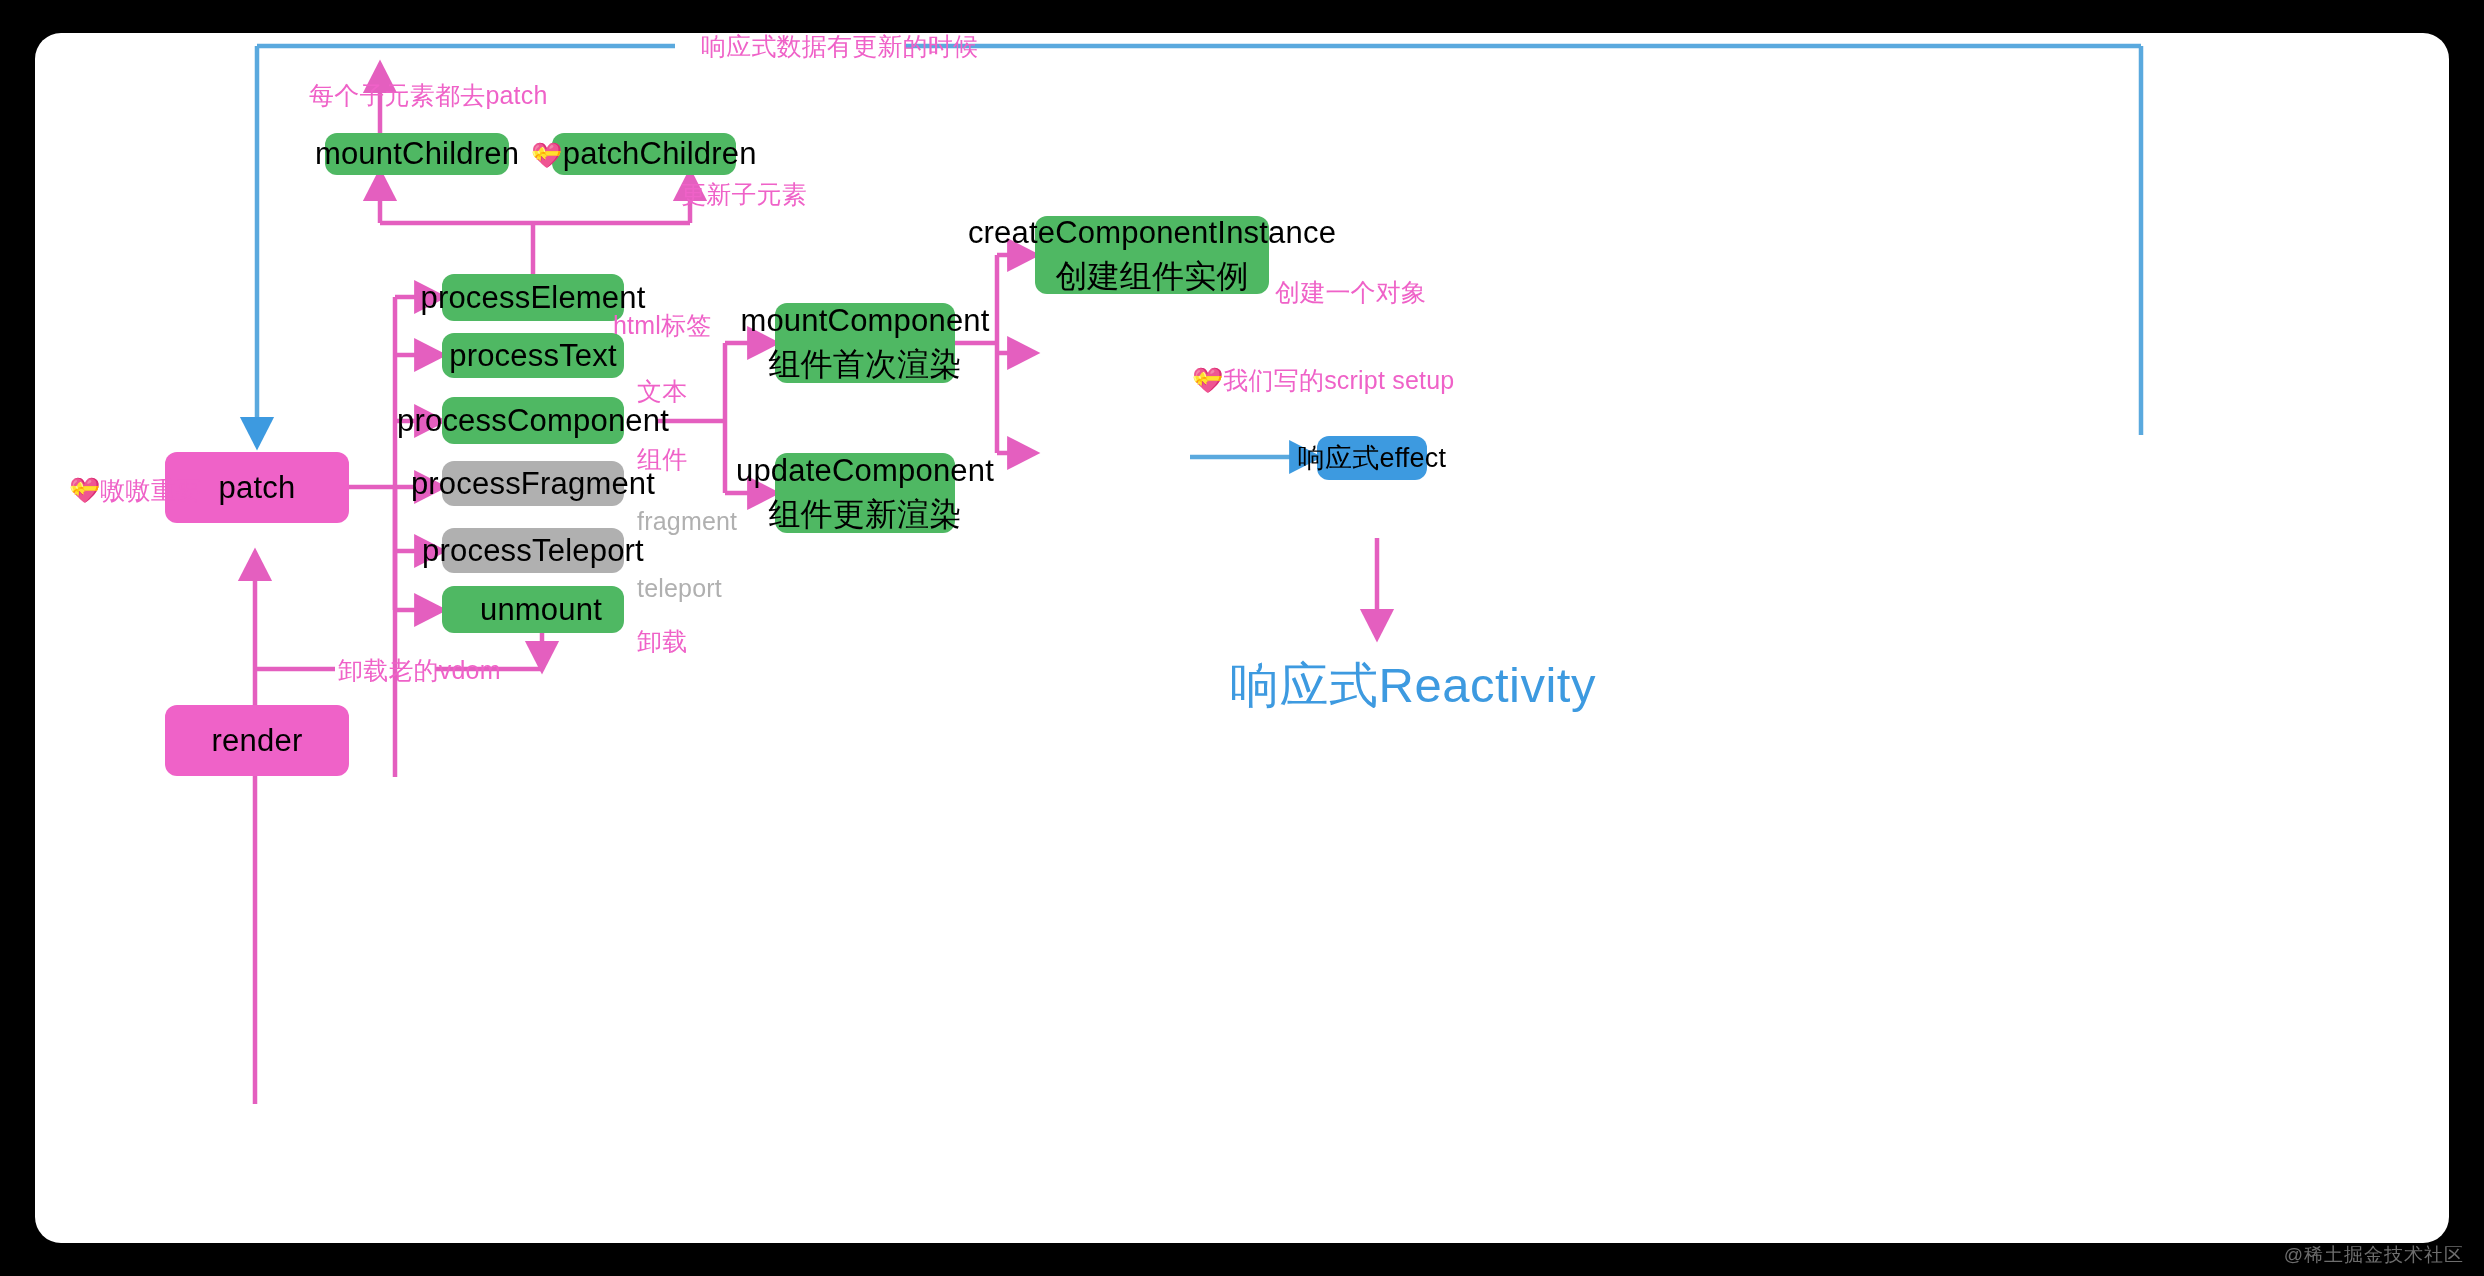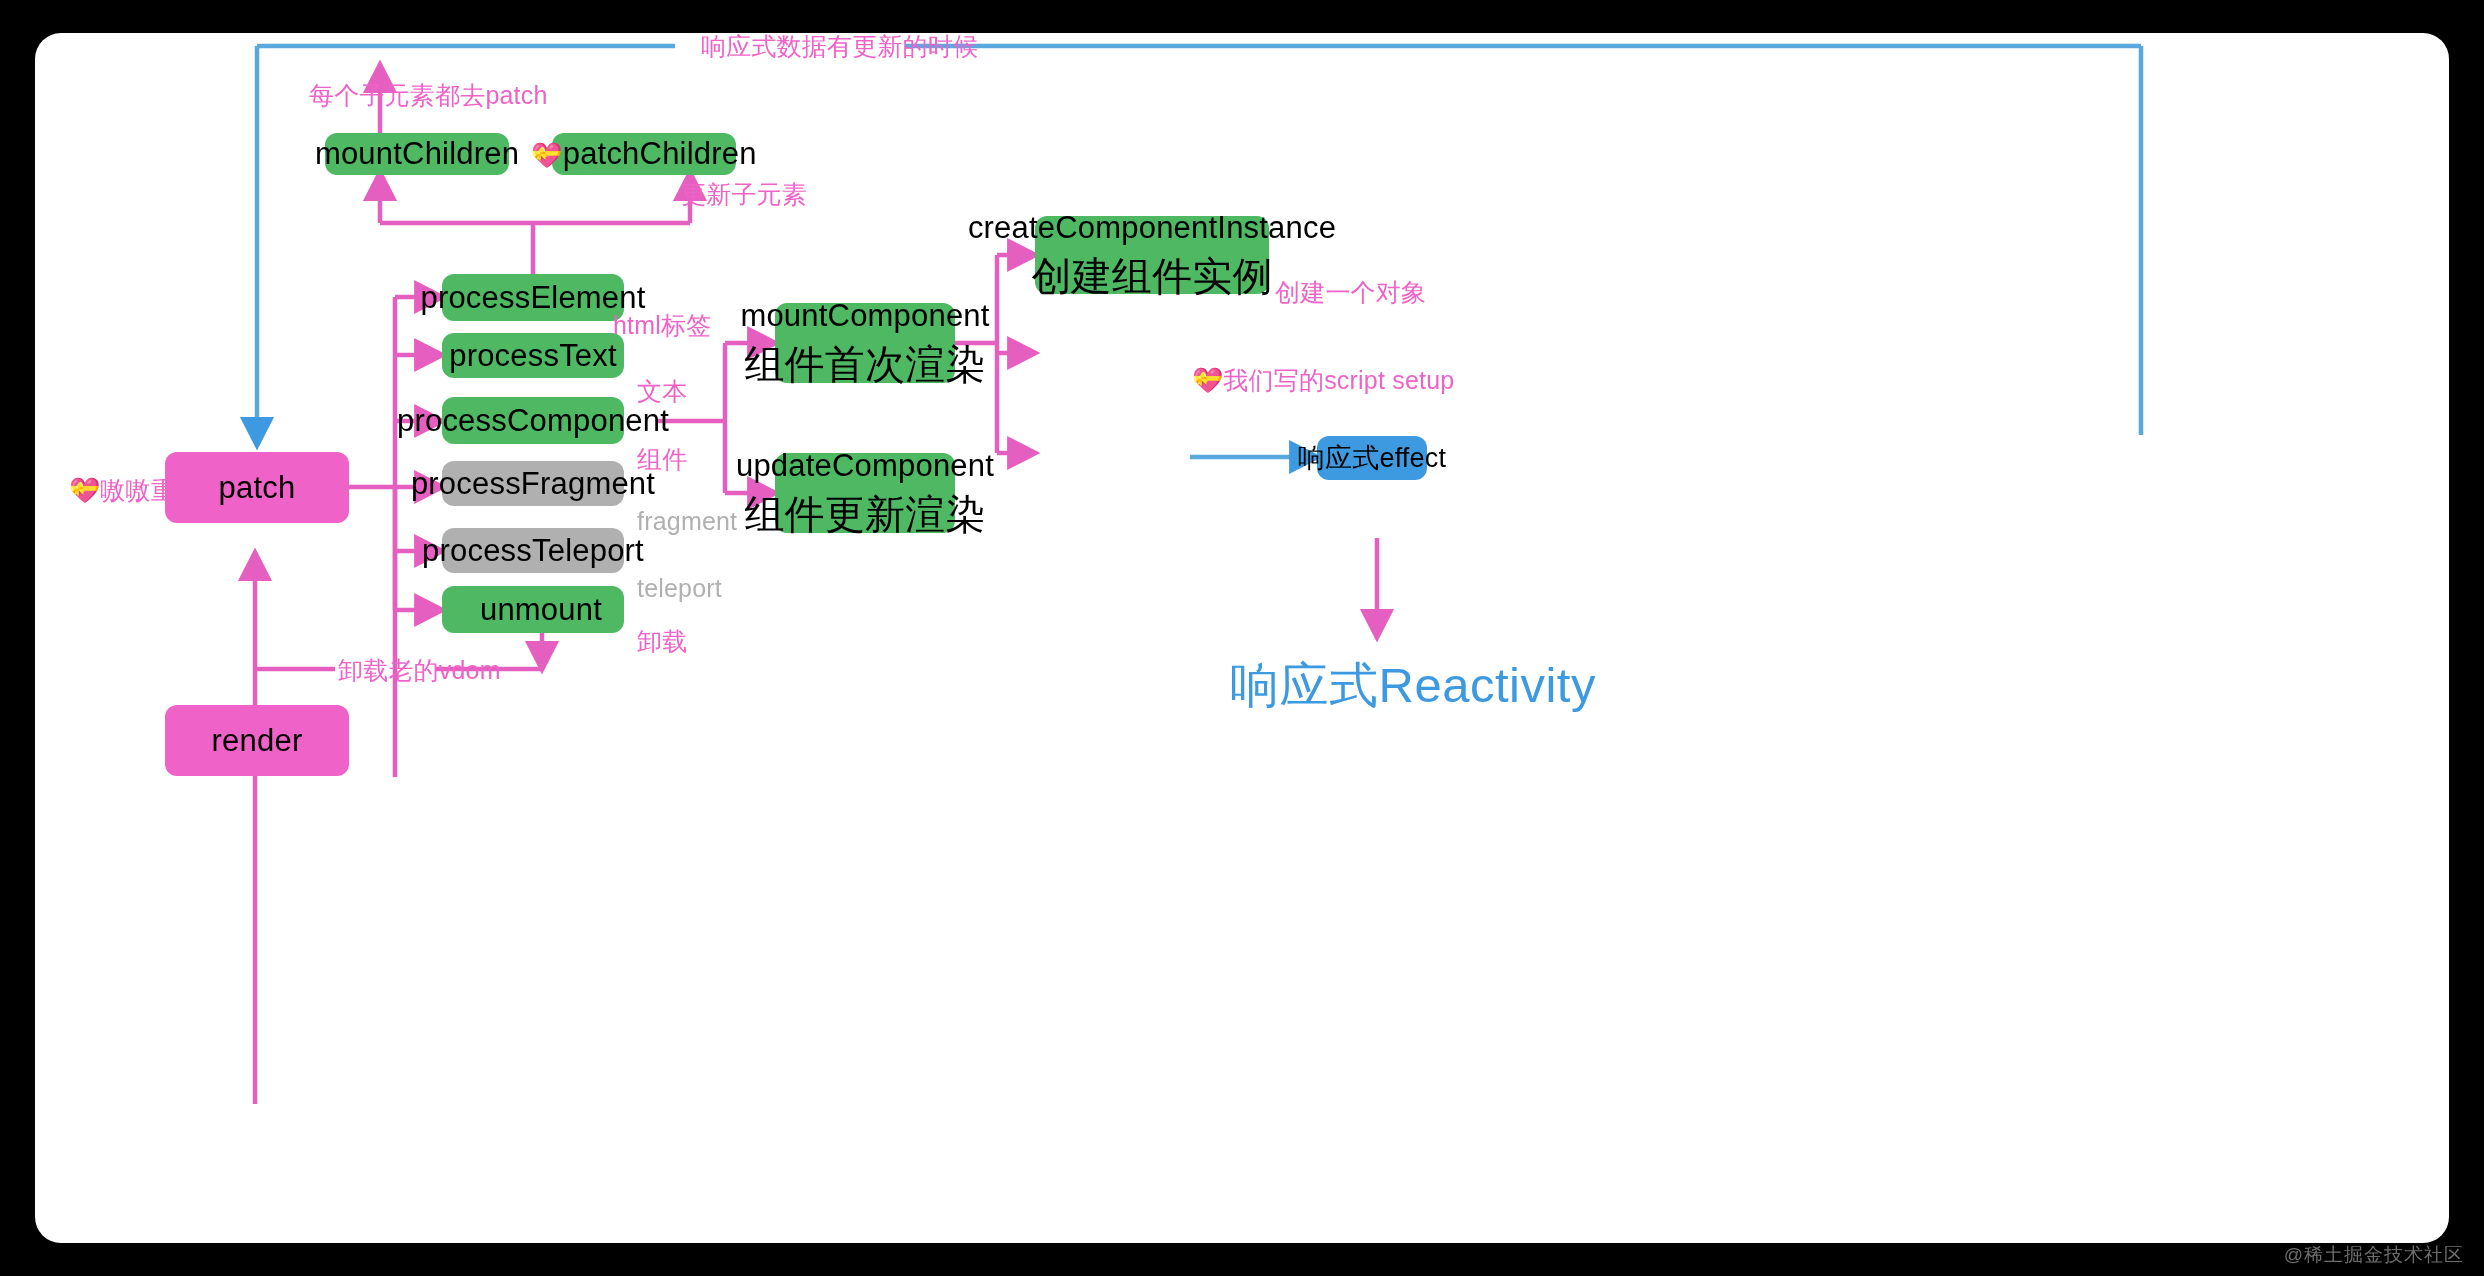--- a/index.html
+++ b/index.html
@@ -12,21 +12,21 @@
     position:absolute;left:35px;top:33px;width:2414px;height:1210px;
     background:#ffffff;border-radius:26px;overflow:hidden;
   }
   #svg-layer{position:absolute;left:0;top:0;width:2414px;height:1210px;}
   .node{
     position:absolute;border-radius:12px;display:flex;flex-direction:column;
     align-items:center;justify-content:center;color:#000000;
     box-sizing:border-box;line-height:1.26;text-align:center;
   }
   .node .l1{font-size:31px;letter-spacing:.2px;white-space:nowrap;}
-  .node .l2{font-size:40px;letter-spacing:.2px;white-space:nowrap;margin-top:4px;}
+  .node .l2{font-size:32px;letter-spacing:.2px;white-space:nowrap;margin-top:4px;}
   .green{background:#4fb863;}
   .gray{background:#b0b0b0;}
   .pink{background:#ef62c8;}
   .blue{background:#3d9ae0;}
   .blue .l1{font-size:27px;}
   .label{
     position:absolute;white-space:nowrap;font-size:25px;color:#ef62c8;
     letter-spacing:.2px;
   }
   .label.muted{color:#b0b0b0;}

